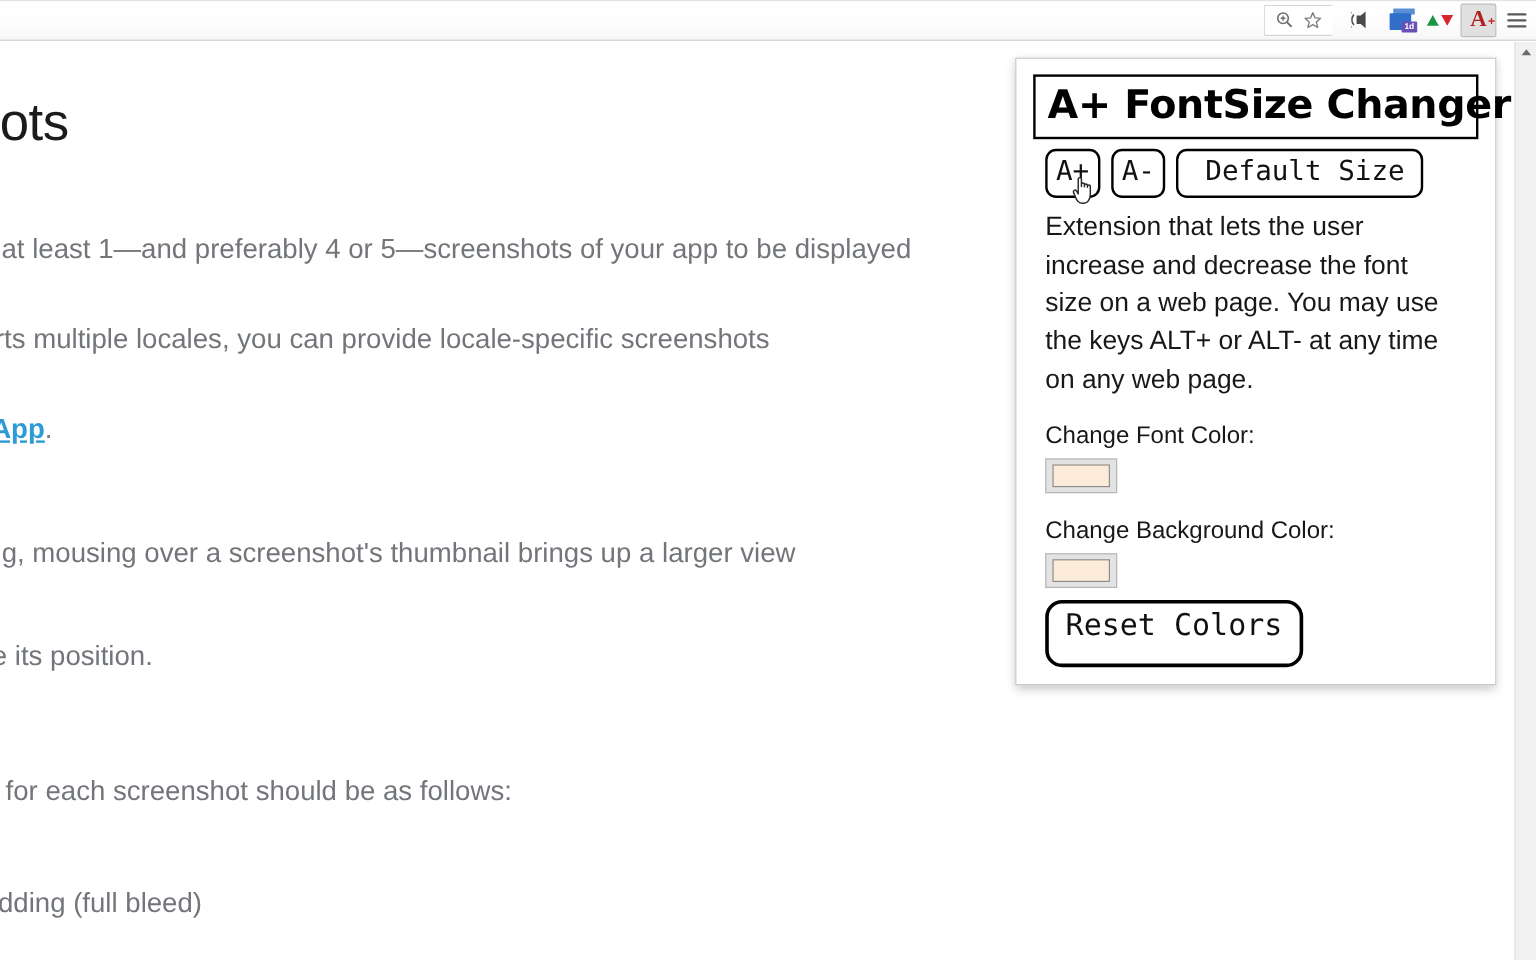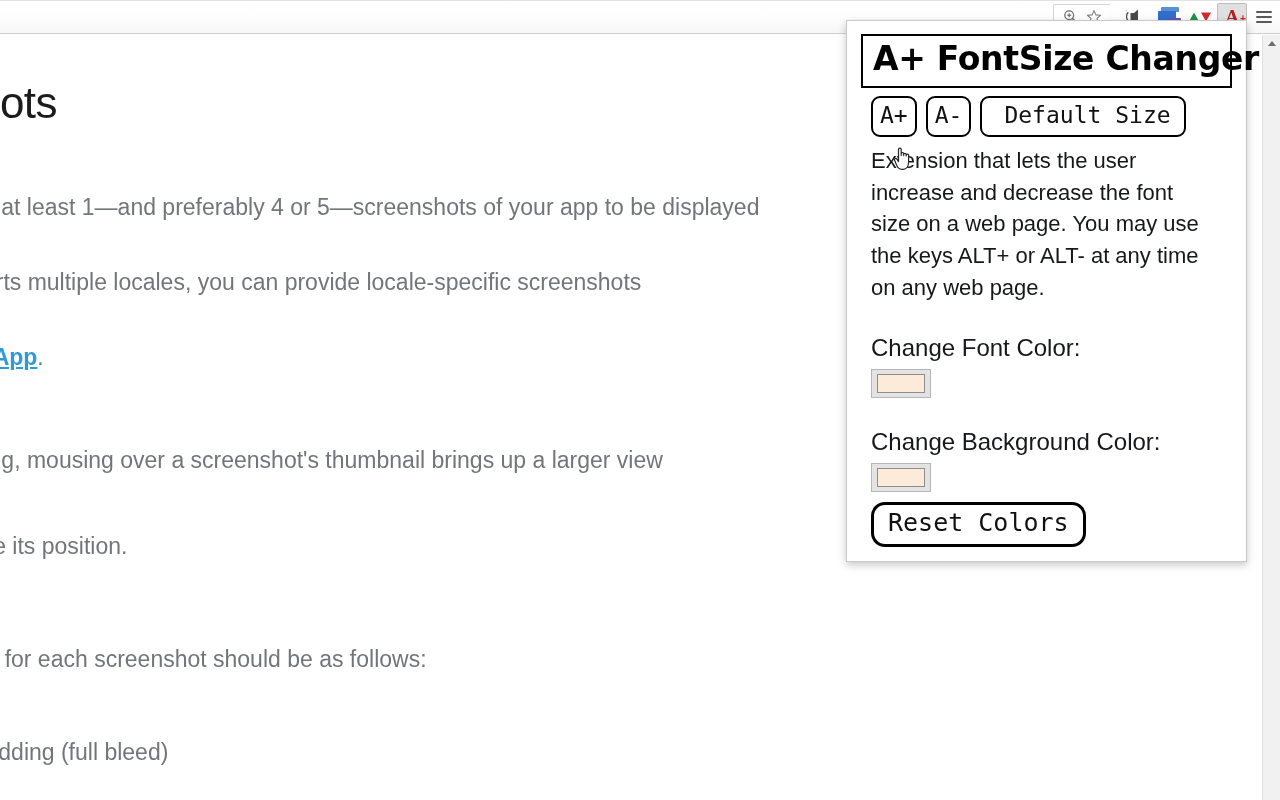--- a/index.html
+++ b/index.html
@@ -170,21 +170,21 @@
     transform: translateX(-50%);
     width: 0; height: 0;
     border-left: 4px solid transparent;
     border-right: 4px solid transparent;
     border-bottom: 5px solid #6b6b6b;
   }
 
   
   .popup {
     position: absolute;
-    top: 20px;
+    top: 48px;
     left: 846px;
     width: 401px;
     background: #ffffff;
     border: 1px solid #c9c9c9;
     box-shadow: 0 3px 8px rgba(0,0,0,0.22);
     padding: 10px 12px 14px 12px;
     z-index: 50;
   }
 
   .popup-title {
@@ -224,24 +224,24 @@
   .desc {
     font-size: 22px;
     font-weight: 300;
     color: #16181b;
     line-height: 1.45;
     margin: 8px 12px 16px 12px;
     width: 340px;
   }
 
   .field-label {
-    font-size: 24px;
+    font-size: 20px;
     font-weight: 300;
     color: #16181b;
-    margin: 28px 12px 0 12px;
+    margin: 18px 12px 0 12px;
     line-height: 1.3;
   }
 
   .swatch {
     width: 60px; height: 29px;
     margin: 6px 12px 0 12px;
     background: #e3e3e3;
     border: 1px solid #b6b6b6;
     display: flex;
     align-items: center;
@@ -255,21 +255,21 @@
 
   .reset-wrap { margin: 10px 12px 0 12px; }
   .reset-btn {
     display: inline-block;
     font-family: "DejaVu Sans Mono", monospace;
     font-size: 25px;
     color: #111111;
     background: #ffffff;
     border: 3px solid #000000;
     border-radius: 14px;
-    padding: 5px 14px 9px 14px;
+    padding: 5px 14px 20px 14px;
     line-height: 1;
     white-space: nowrap;
   }
 
   
   .cursor {
     position: absolute;
     left: 893px;
     top: 144px;
     z-index: 90;

